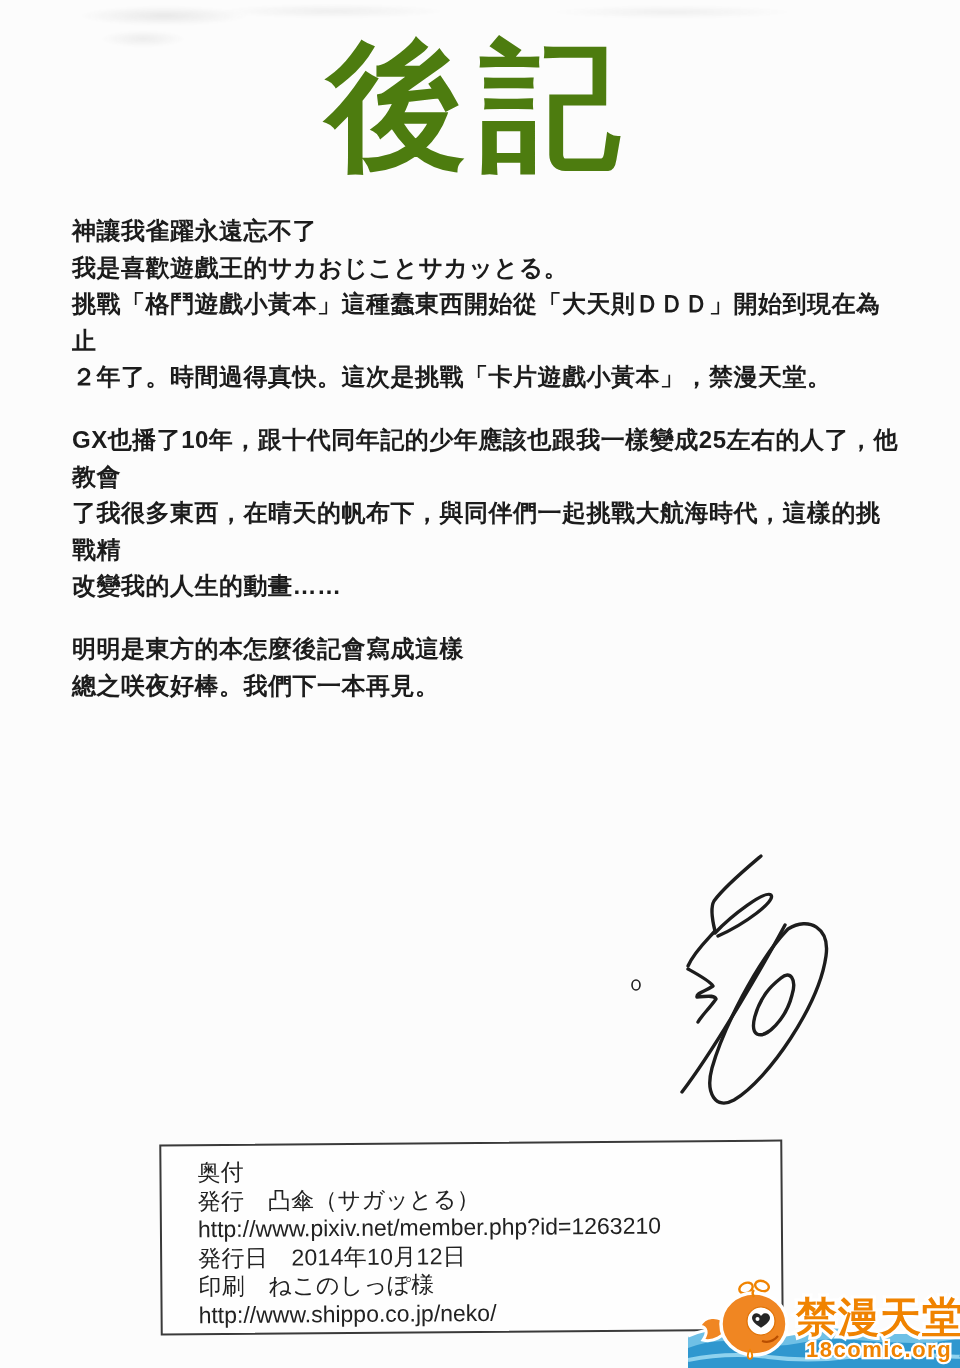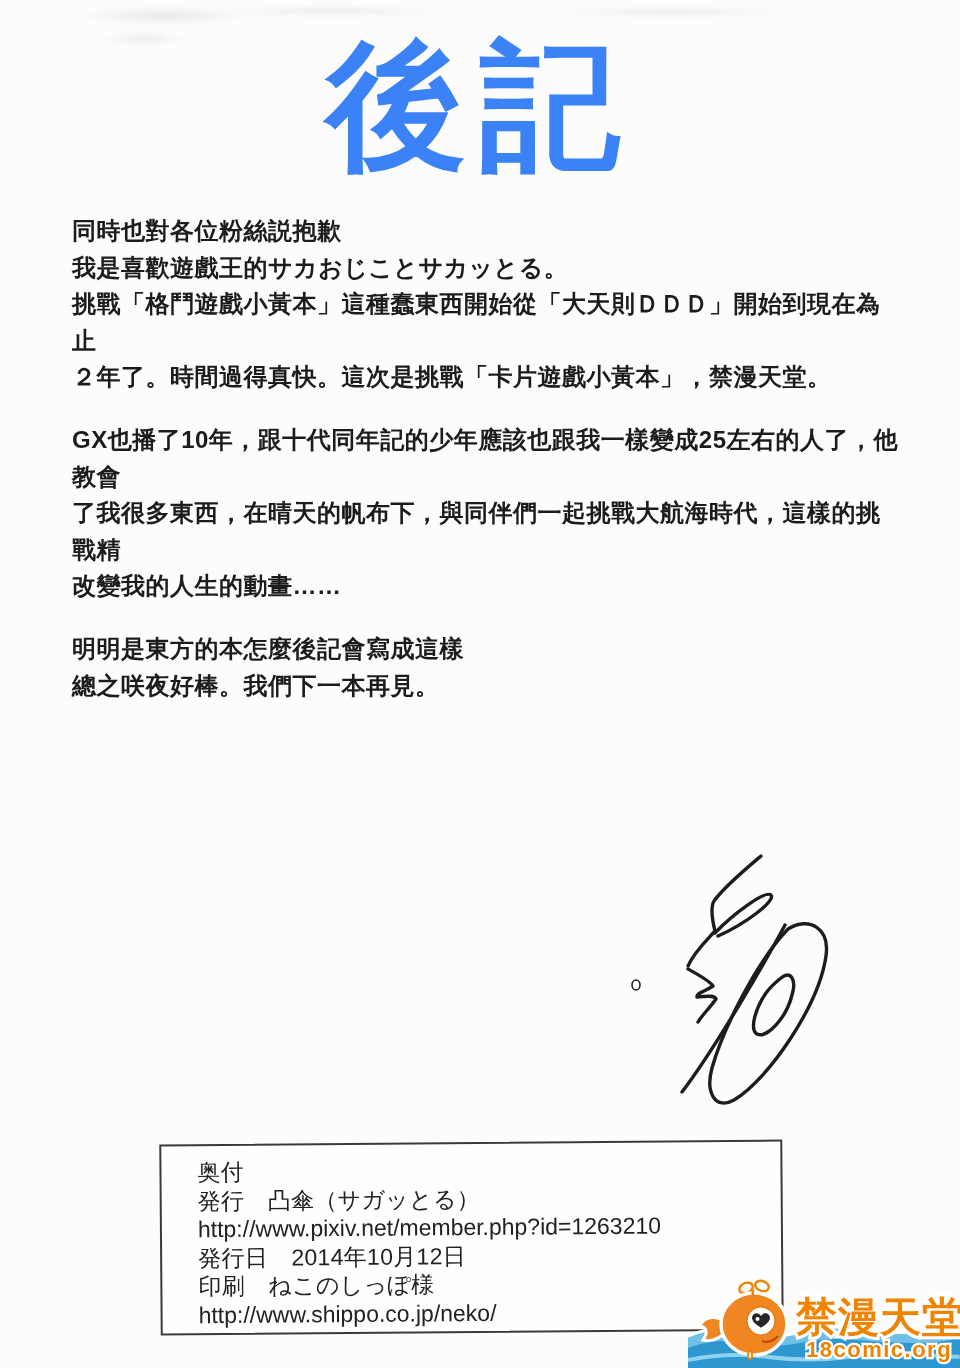--- a/index.html
+++ b/index.html
@@ -23,21 +23,21 @@
   .smudge2 {
     position:absolute; left:520px; top:0; width:380px; height:30px;
     background:radial-gradient(ellipse 170px 9px at 40% 40%, rgba(70,70,70,.07), transparent 70%);
     filter:blur(1px);
   }
   .page-title {
     position:absolute; left:0; top:28px; width:100%;
     text-align:center;
     font-size:140px; line-height:1.12; font-weight:900;
     letter-spacing:14px;
-    color:#3b82f6;
+    color:#4d7c0f;
   }
   .afterword {
     position:absolute; left:72px; top:213px; width:832px;
     font-size:24px; font-weight:700; line-height:36.6px;
     letter-spacing:.5px; color:#1c1c1c;
   }
   .afterword p { margin:0 0 26px 0; }
   .afterword p:last-child { margin-bottom:12px; }
   .sig {
     position:absolute; left:618px; top:843px; width:252px; height:272px;
@@ -66,21 +66,21 @@
 </head>
 <body>
 
 <div class="smudge"></div>
 <div class="smudge2"></div>
 
 <h1 class="page-title">後記</h1>
 
 <div class="afterword">
   <p>
-    <span>同時也對各位粉絲説抱歉</span><br>
+    <span>神讓我雀躍永遠忘不了</span><br>
     <span>我是喜歡遊戲王的サカおじことサカッとる。</span><br>
     <span>挑戰「格鬥遊戲小黃本」這種蠢東西開始從「大天則ＤＤＤ」開始到現在為止</span><br>
     <span>２年了。時間過得真快。這次是挑戰「卡片遊戲小黃本」，禁漫天堂。</span>
   </p>
   <p>
     <span>GX也播了10年，跟十代同年記的少年應該也跟我一樣變成25左右的人了，他教會</span><br>
     <span>了我很多東西，在晴天的帆布下，與同伴們一起挑戰大航海時代，這樣的挑戰精</span><br>
     <span>改變我的人生的動畫……</span>
   </p>
   <p>

